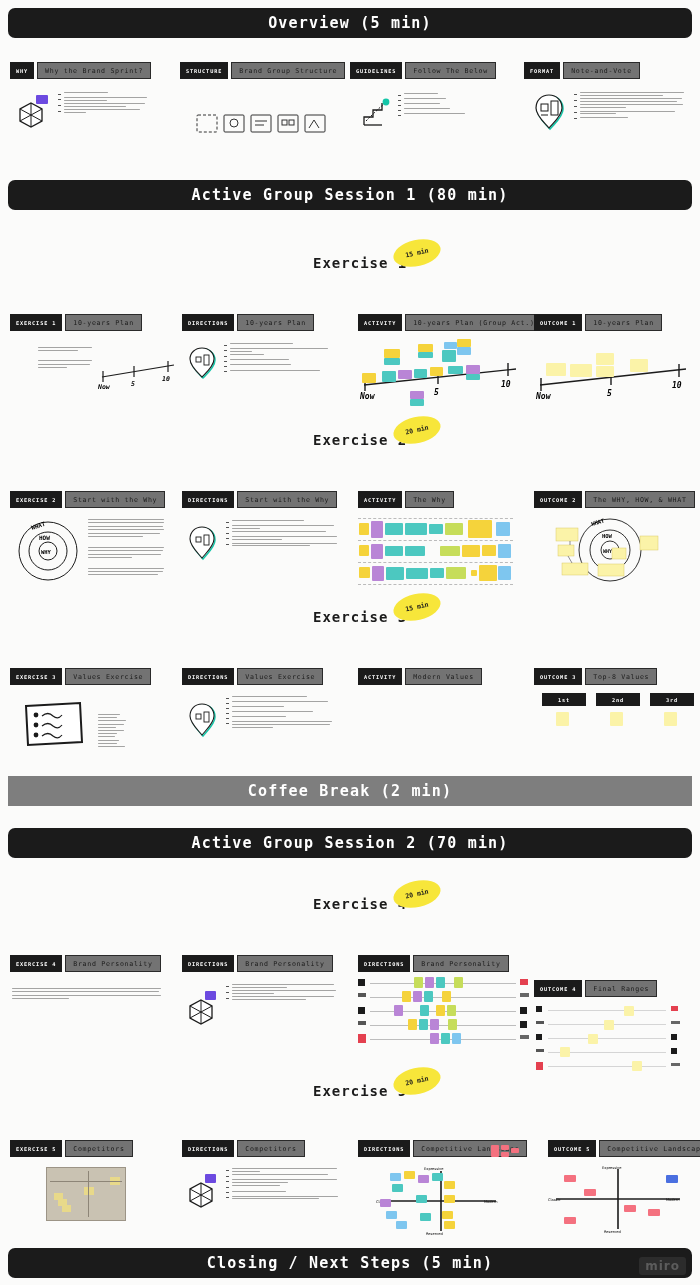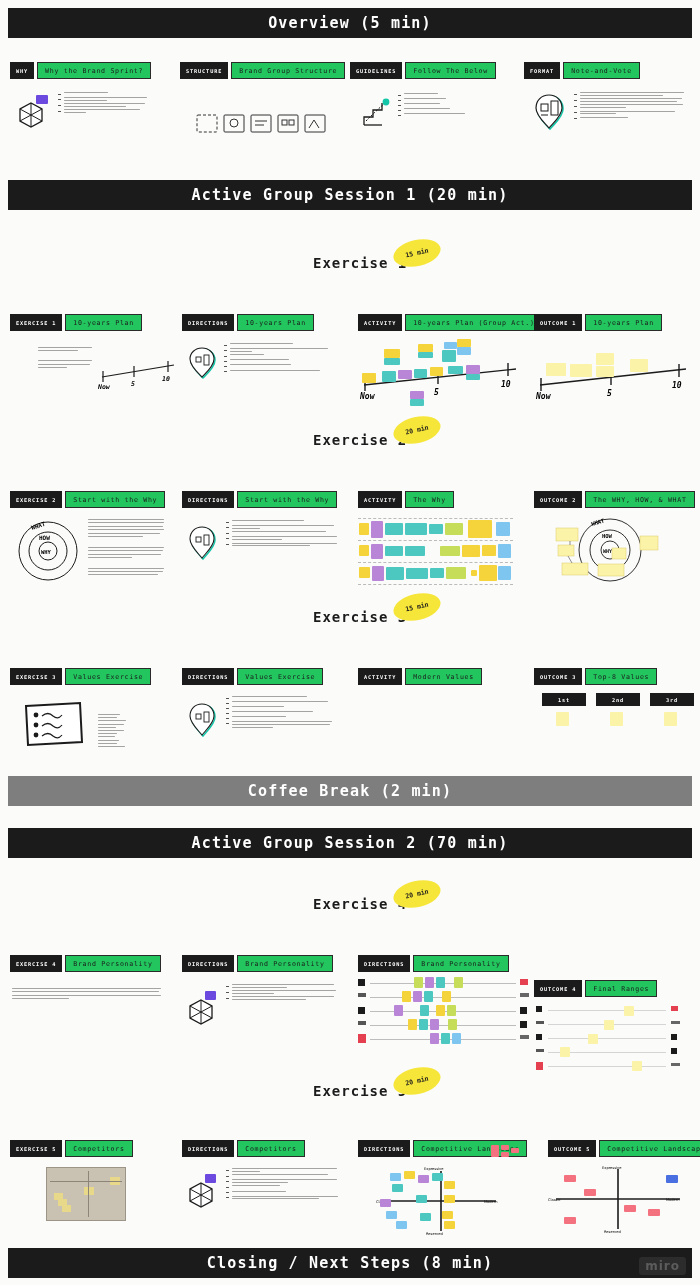--- a/index.html
+++ b/index.html
@@ -7,21 +7,21 @@
     width:700px; height:1285px; position:relative;
     background:#fbfbfa;
     font-family:"DejaVu Sans Mono", monospace;
     overflow:hidden;
   }
   .band {
     position:absolute; left:8px; width:684px; height:30px;
     display:flex; align-items:center; justify-content:center;
     color:#fff; font-size:15px; font-weight:bold; letter-spacing:1.2px;
   }
-  .band.dark { background:#1b1b1b; }
+  .band.dark { background:#1b1b1b;border-radius:7px; }
   .band.grey { background:#7e7e7e; }
 
   .exlabel {
     position:absolute; font-size:14px; font-weight:bold; color:#1b1b1b;
     letter-spacing:1px;
   }
   .pill {
     position:absolute; width:48px; height:26px; border-radius:50%;
     background:#f7e63a;
     transform:rotate(-13deg);
@@ -30,21 +30,21 @@
   }
 
   .card { position:absolute; }
   .tagrow { display:flex; align-items:stretch; gap:3px; }
   .tag {
     background:#1b1b1b; color:#fff; font-size:5.2px; font-weight:bold;
     letter-spacing:.9px; padding:3.5px 6px; display:flex;
     align-items:center; justify-content:center; white-space:nowrap;
   }
   .titlebox {
-    background:#22c55e; border:1px solid #2a2a2a; color:#1b1b1b;
+    background:#737373; border:1px solid #2a2a2a; color:#1b1b1b;
     font-size:6.6px; letter-spacing:.7px; padding:3.5px 7px;
     display:flex; align-items:center; white-space:nowrap;
   }
 
   
   .mt { background:#6d6d6d; height:1px; border-radius:1px; opacity:.62; }
   .mtwrap { display:flex; flex-direction:column; gap:2.2px; }
   .numlist { display:flex; flex-direction:column; gap:2.6px; }
   .numrow { display:flex; gap:2.5px; align-items:flex-start; }
   .numrow .n { width:3px; height:1px; background:#555; margin-top:1.5px; flex:0 0 auto; }
@@ -257,21 +257,21 @@
     </div>
   </div>
   <span class="hidden-txt">Each person gets their own sticky color, independently writes his/her ideas</span>
   <span class="hidden-txt">Going around the room, each person reads their answers and puts them on the frame</span>
   <span class="hidden-txt">Each person looks at the list and votes for their favorite answers</span>
   <span class="hidden-txt">Going around the room, each person reads their votes</span>
   <span class="hidden-txt">Discuss and argue</span>
 </div>
 
 <div class="band dark" style="top:180px;">
-  <span>Active Group Session 1 (20 min)</span>
+  <span>Active Group Session 1 (80 min)</span>
 </div>
 
 <div class="exlabel" style="left:313px; top:255px;">Exercise 1</div>
 <div class="pill" style="left:393px; top:240px;">
   <span>15 min</span>
 </div>
 
 <div class="card" style="left:10px; top:314px; width:165px;">
   <div class="tagrow">
     <div class="tag">EXERCISE 1</div>
@@ -977,15 +977,15 @@
     <div class="sticky sn-r" style="left:16px; top:10px; width:12px; height:7px;"></div>
     <div class="sticky sn-r" style="left:36px; top:24px; width:12px; height:7px;"></div>
     <div class="sticky sn-blue2" style="left:118px;top:10px; width:12px; height:8px;"></div>
     <div class="sticky sn-r" style="left:76px; top:40px; width:12px; height:7px;"></div>
     <div class="sticky sn-r" style="left:100px;top:44px; width:12px; height:7px;"></div>
     <div class="sticky sn-r" style="left:16px; top:52px; width:12px; height:7px;"></div>
   </div>
 </div>
 
 <div class="band dark" style="top:1248px; height:30px;">
-  <span>Closing / Next Steps (8 min)</span>
+  <span>Closing / Next Steps (5 min)</span>
 </div>
 <div class="miro">miro</div>
 
 </body></html>

